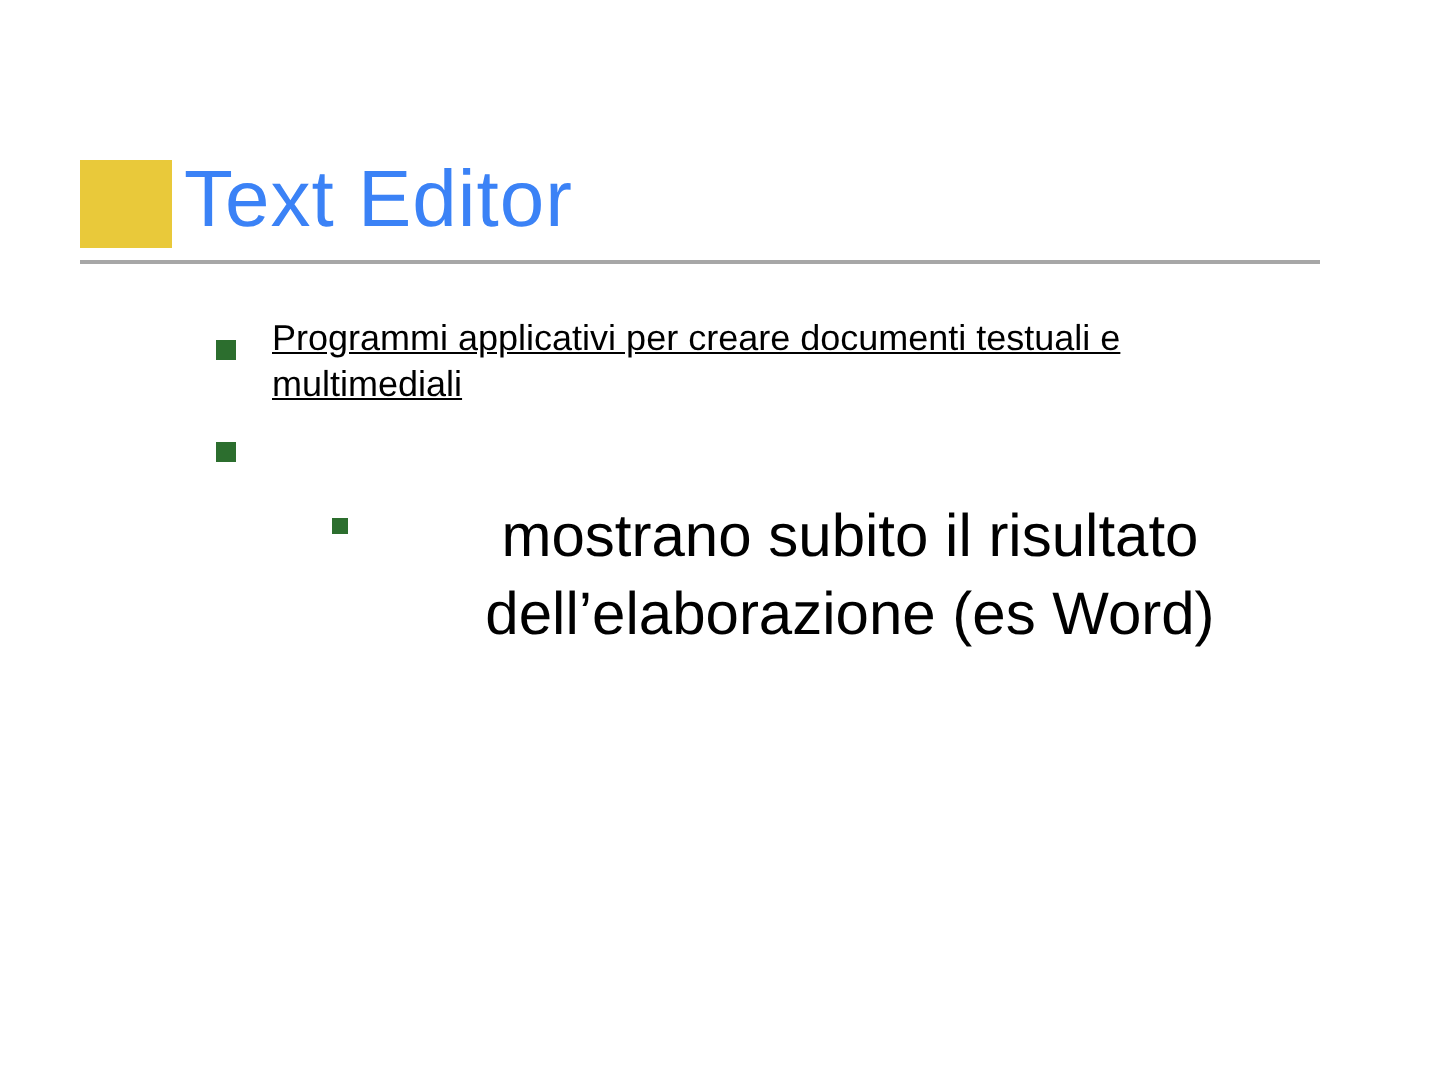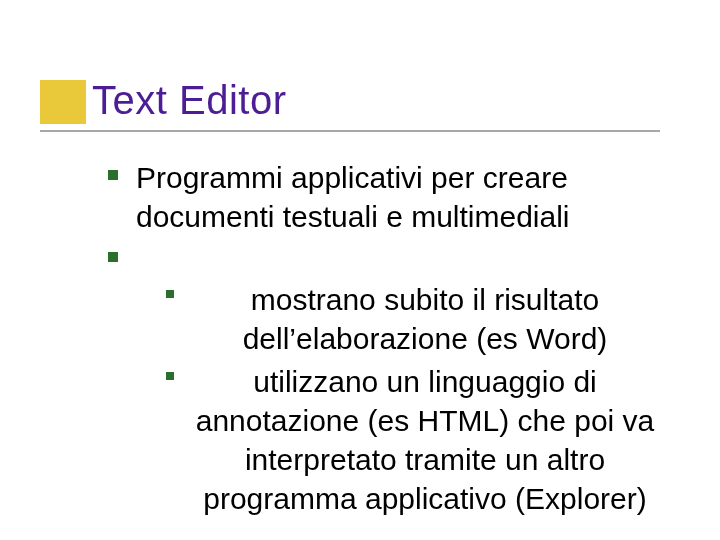--- a/index.html
+++ b/index.html
@@ -31,21 +31,21 @@
     top: 78px;
     left: 92px;
     right: 60px;
     z-index: 2;
   }
   .title {
     font-size: 40px;
     font-weight: 400;
     letter-spacing: 0.5px;
     line-height: 1.1;
-    color: #4c1d95;
+    color: #3b82f6;
   }
   .underline {
     position: absolute;
     top: 130px;
     left: 40px;
     width: 620px;
     height: 2px;
     background: #a7a7a7;
     z-index: 0;
   }
@@ -62,22 +62,23 @@
   }
   .lvl1 .bullet {
     flex: 0 0 auto;
     width: 10px;
     height: 10px;
     background: #2c6e2e;
     margin-top: 12px;
     margin-right: 18px;
   }
   .lvl1 .text {
-    font-size: 30px;
+    font-size: 18px;
     line-height: 1.3;
+    text-decoration: underline;
   }
   .sublist {
     margin-top: 18px;
     margin-left: 58px;
   }
   .lvl2 {
     display: flex;
     align-items: flex-start;
     margin-bottom: 4px;
   }
@@ -118,22 +119,18 @@
       <div class="bullet"></div>
     </div>
 
     <div class="sublist">
 
       <div class="lvl2">
         <div class="bullet"></div>
         <div class="text">mostrano subito il risultato dell’elaborazione (es Word)</div>
       </div>
 
-      <div class="lvl2">
-        <div class="bullet"></div>
-        <div class="text">utilizzano un linguaggio di annotazione (es HTML) che poi va interpretato tramite un altro programma applicativo (Explorer)</div>
-      </div>
 
     </div>
 
   </div>
 
 </div>
 
 </body></html>

